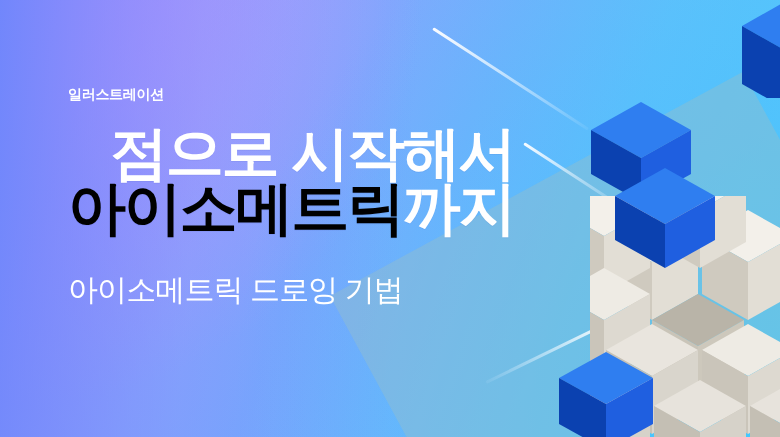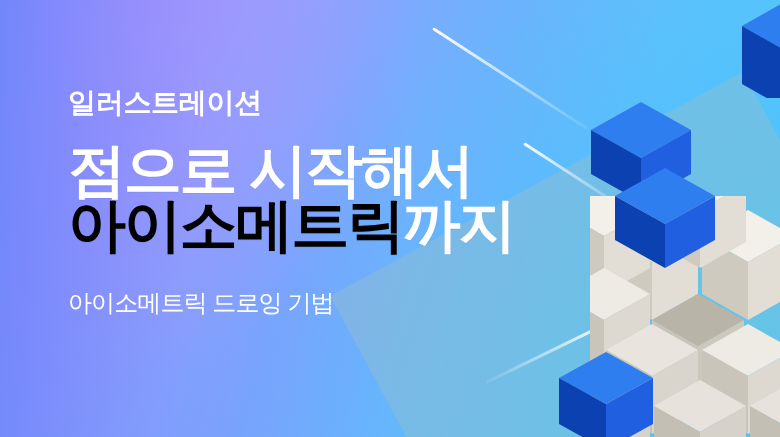--- a/index.html
+++ b/index.html
@@ -103,42 +103,43 @@
   
   .cube { position: absolute; }
 
   
   .text-block {
     position: absolute;
     left: 68px; top: 86px;
     z-index: 40;
   }
   .eyebrow {
-    font-size: 28px;
+    font-size: 14px;
     font-weight: 700;
     color: #ffffff;
     letter-spacing: -0.3px;
     line-height: 1.2;
     margin: 0 0 22px 0;
     white-space: nowrap;
   }
   .headline {
     margin: 0;
     font-size: 58px;
     font-weight: 900;
     line-height: 0.96;
     letter-spacing: -2.2px;
     color: #ffffff;
     white-space: nowrap;
     text-shadow: 0 1px 0 rgba(70,90,190,0.10);
+    text-align: right;
   }
   .headline .hl-accent { color: #000000; }
   .subtitle {
     margin: 36px 0 0 0;
-    font-size: 24px;
+    font-size: 30px;
     font-weight: 400;
     color: #ffffff;
     letter-spacing: -0.9px;
     line-height: 1.2;
     white-space: nowrap;
   }
 </style>
 </head>
 <body>
 

